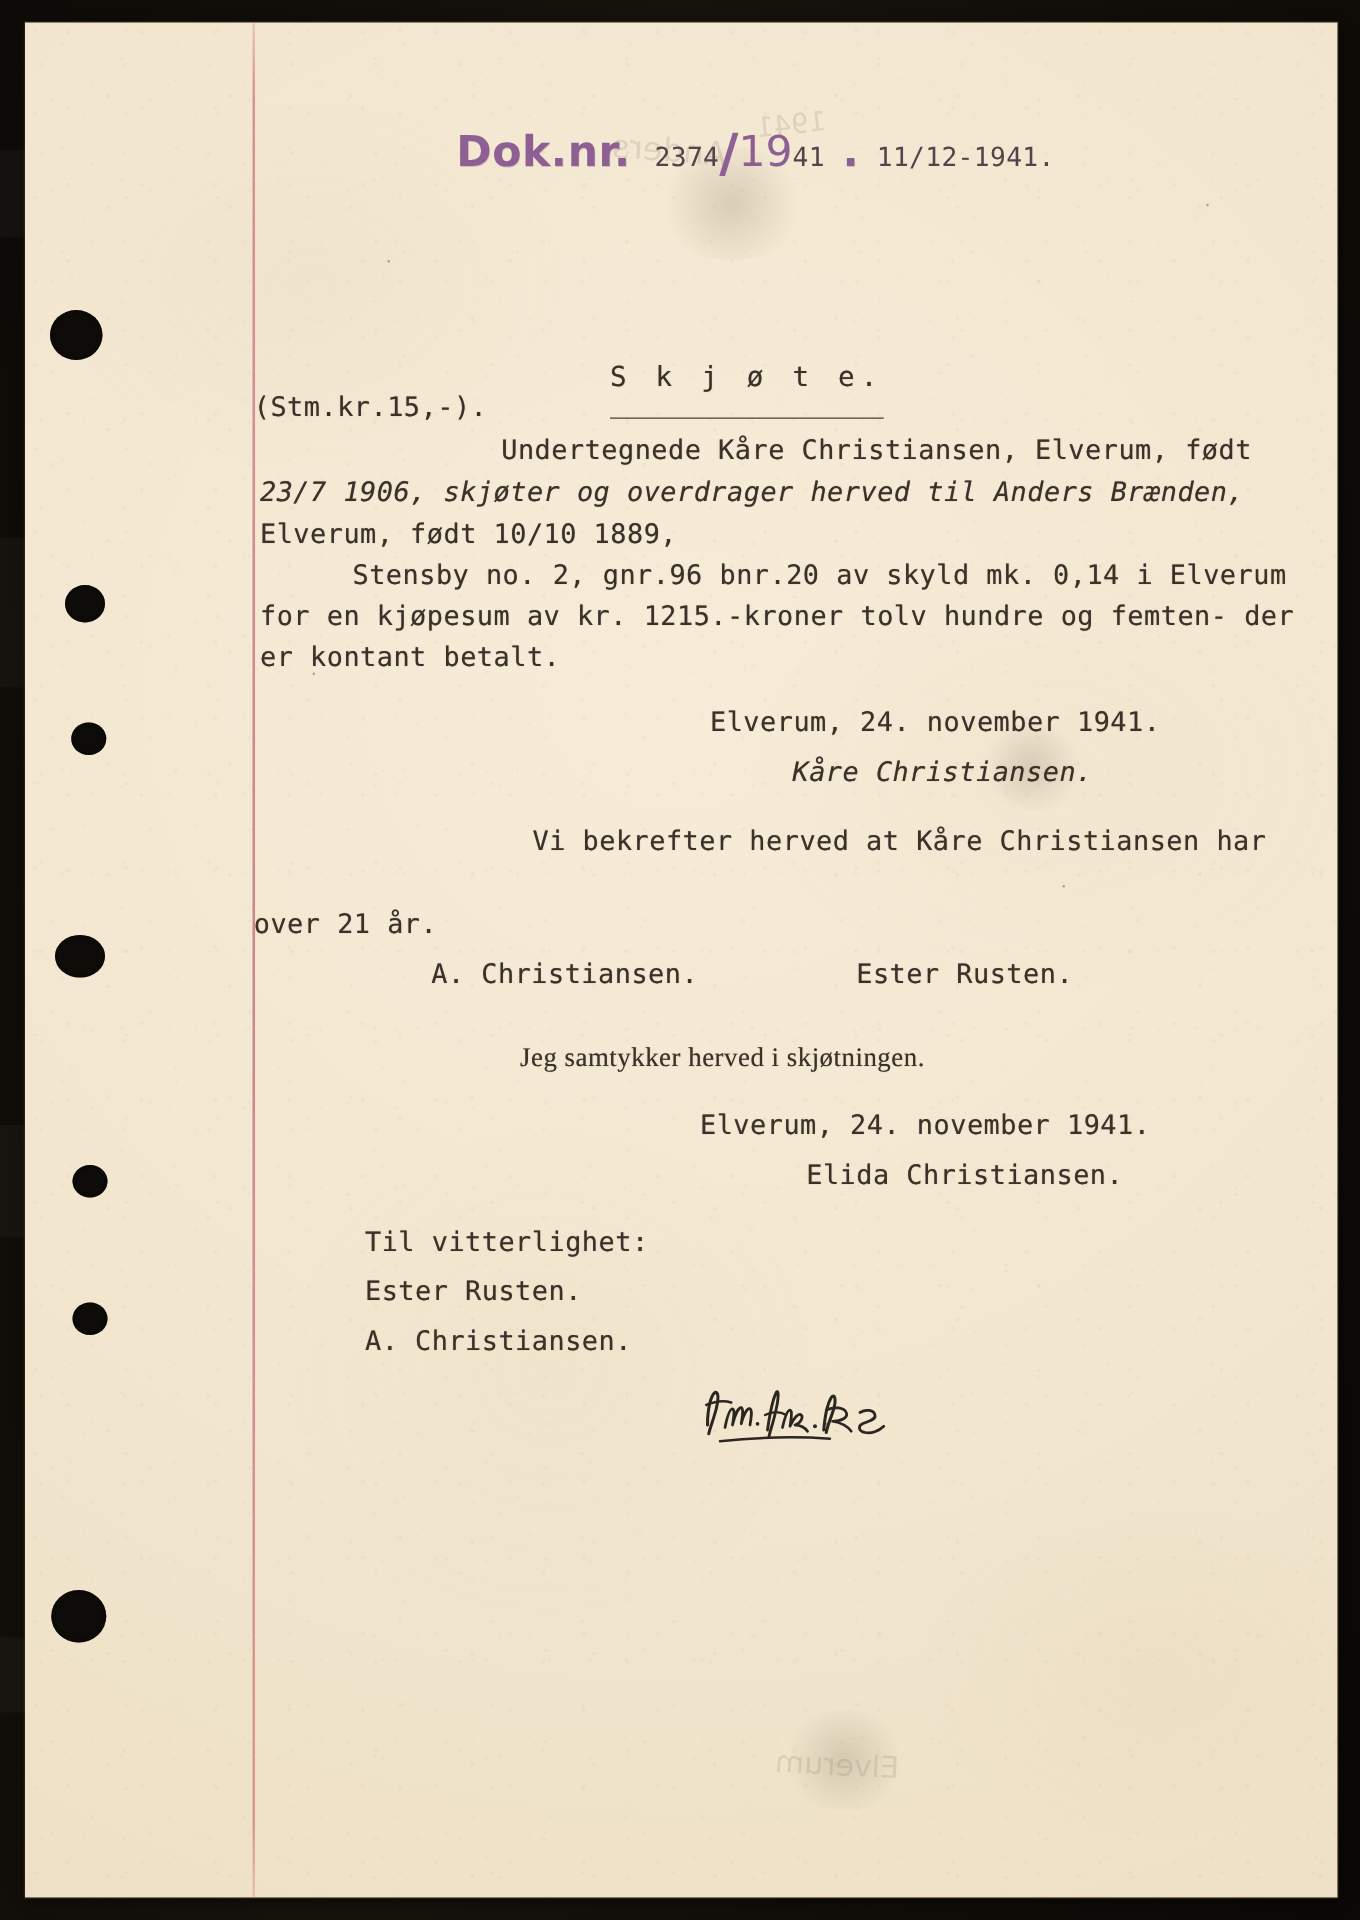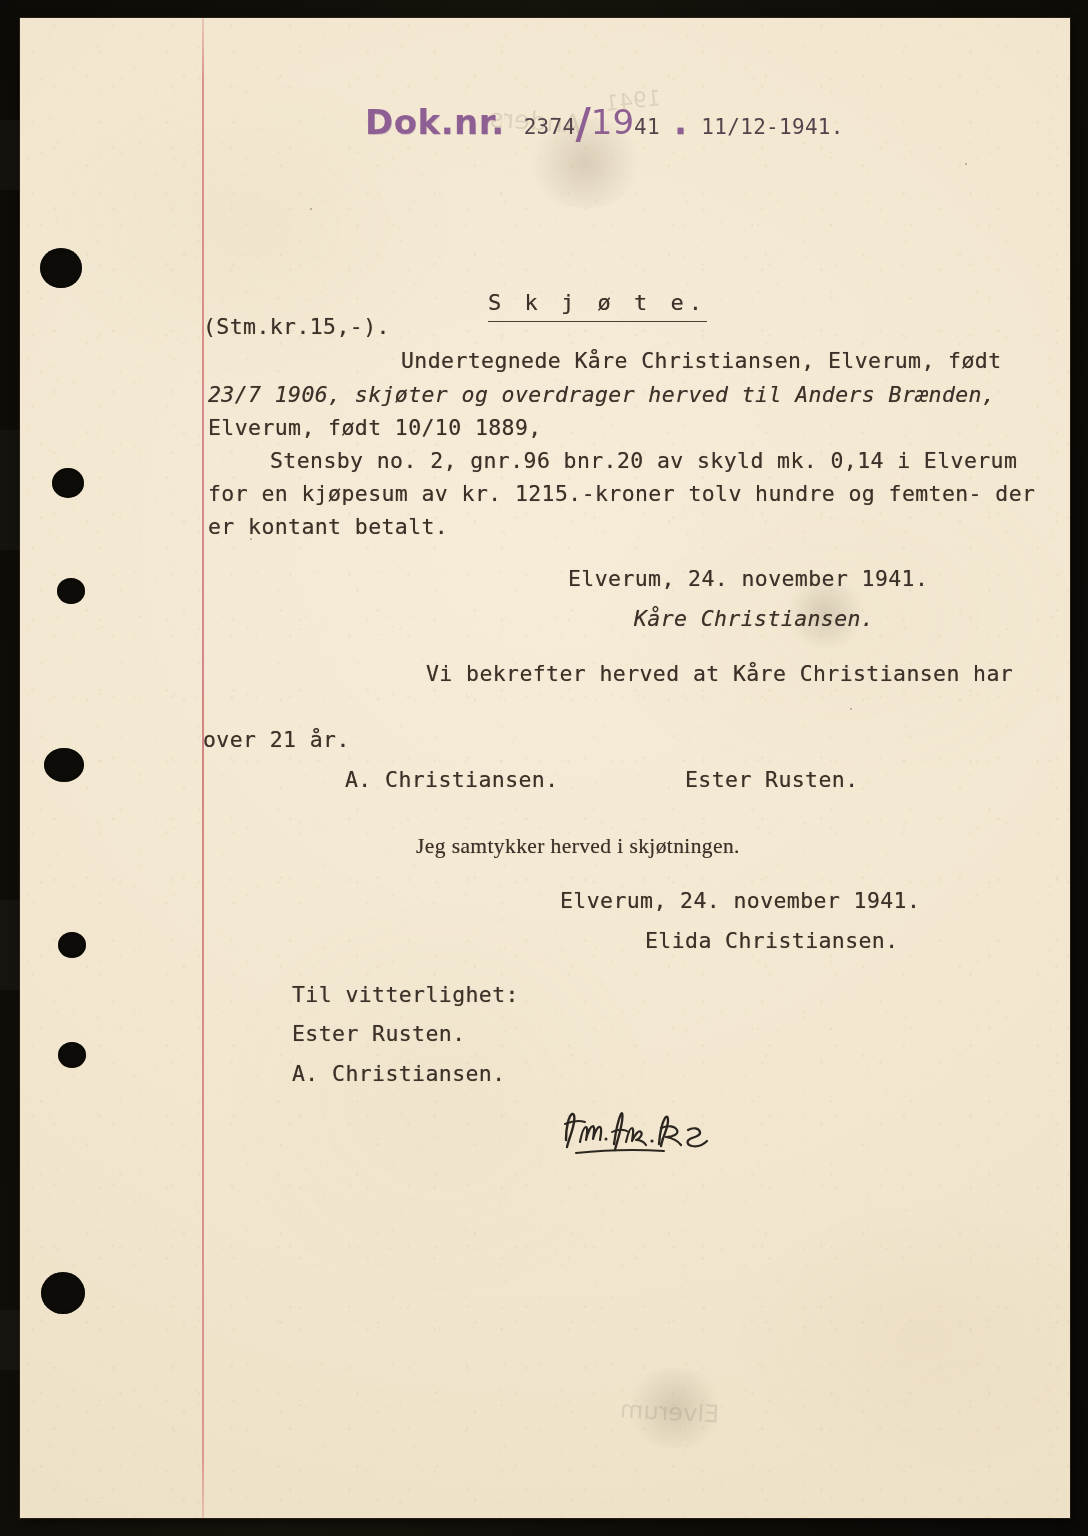--- a/index.html
+++ b/index.html
@@ -119,21 +119,21 @@
 
   
   #doc-title {
     position: absolute;
     left: 468px;
     top: 272px;
     font-size: 22px;
     letter-spacing: 5.0px;
     white-space: pre;
     color: #3b3128;
-    padding-bottom: 6px;
+    padding-bottom: 19px;
     border-bottom: 1.6px solid #4a3f33;
     text-shadow: 0 0 0.7px rgba(59,49,40,0.5);
   }
 
   
   #stamp {
     position: absolute;
     left: 345px;
     top: 52px;
     display: flex;
@@ -252,21 +252,21 @@
     <div id="typed">
 
       <div id="doc-title">S k j ø t e.</div>
 
       <div class="tline" style="left:183px; top:298px;">(Stm.kr.15,-).</div>
 
       <div class="tline" style="left:381px; top:332px;">Undertegnede Kåre Christiansen, Elverum, født</div>
       <div class="tline" style="left:188px; top:366px;font-style:italic;">23/7 1906, skjøter og overdrager herved til Anders Brænden,</div>
       <div class="tline" style="left:188px; top:399px;">Elverum, født 10/10 1889,</div>
 
-      <div class="tline" style="left:250px; top:432px;">Stensby no. 2, gnr.96 bnr.20 av skyld mk. 0,14 i Elverum</div>
+      <div class="tline" style="left:262px; top:432px;">Stensby no. 2, gnr.96 bnr.20 av skyld mk. 0,14 i Elverum</div>
       <div class="tline" style="left:188px; top:465px;">for en kjøpesum av kr. 1215.-kroner tolv hundre og femten- der</div>
       <div class="tline" style="left:188px; top:498px;">er kontant betalt.</div>
 
       <div class="tline" style="left:548px; top:550px;">Elverum, 24. november 1941.</div>
       <div class="tline" style="left:614px; top:590px;font-style:italic;">Kåre Christiansen.</div>
 
       <div class="tline" style="left:406px; top:645px;">Vi bekrefter herved at Kåre Christiansen har</div>
       <div class="tline" style="left:183px; top:711px;">over 21 år.</div>
 
       <div class="tline" style="left:325px; top:751px;">A. Christiansen.</div>

